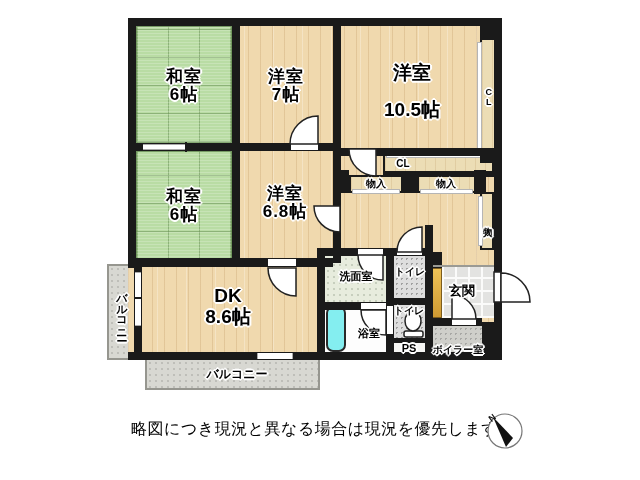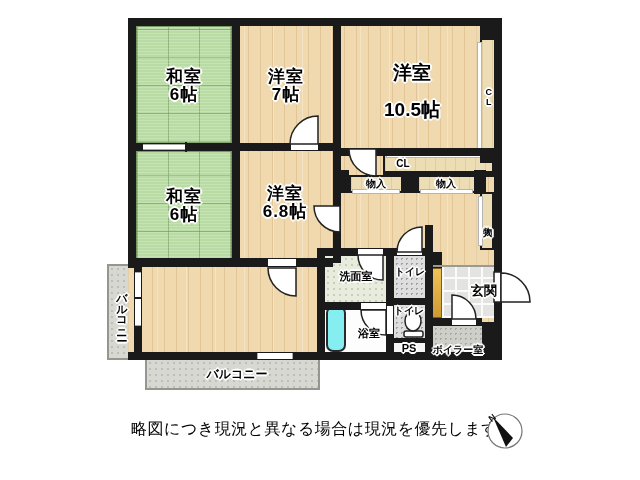--- a/index.html
+++ b/index.html
@@ -164,26 +164,30 @@
     <span style="display:block;margin-top:16px;">10.5帖</span>
   </div>
   <div class="lbl big" style="left:184px;top:206px;">
     <span style="display:block;">和室</span>
     <span style="display:block;">6帖</span>
   </div>
   <div class="lbl big" style="left:285px;top:203px;">
     <span style="display:block;">洋室</span>
     <span style="display:block;">6.8帖</span>
   </div>
+  <div class="lbl huge" style="left:228px;top:307px;">
+    <span style="display:block;">DK</span>
+    <span style="display:block;">8.6帖</span>
+  </div>
   <div class="lbl med" style="left:356px;top:277px;font-size:11px;">洗面室</div>
   <div class="lbl med" style="left:369px;top:334px;font-size:11px;">浴室</div>
   <div class="lbl sml" style="left:410px;top:272px;">トイレ</div>
   <div class="lbl sml" style="left:409px;top:311px;">トイレ</div>
   <div class="lbl med" style="left:409px;top:349px;font-size:11px;">PS</div>
-  <div class="lbl med" style="left:462px;top:291px;font-size:13px;margin-left:22px;">玄関</div>
+  <div class="lbl med" style="left:462px;top:291px;font-size:13px;">玄関</div>
   <div class="lbl tny" style="left:458px;top:338px;font-size:10px;margin-top:12px;">ボイラー室</div>
   <div class="lbl sml vtext" style="left:121px;top:310px;font-size:11px;">バルコニー</div>
   <div class="lbl med" style="left:237px;top:374px;">バルコニー</div>
   <div class="lbl tny vtext" style="left:488px;top:97px;">CL</div>
   <div class="lbl sml" style="left:403px;top:164px;">CL</div>
   <div class="lbl sml" style="left:376px;top:184px;">物入</div>
   <div class="lbl sml" style="left:446px;top:184px;">物入</div>
   <div class="lbl tny vtext" style="left:487px;top:220px;">物入</div>
 
   <div class="caption" style="left:131px;top:419px;">略図につき現況と異なる場合は現況を優先します</div>

